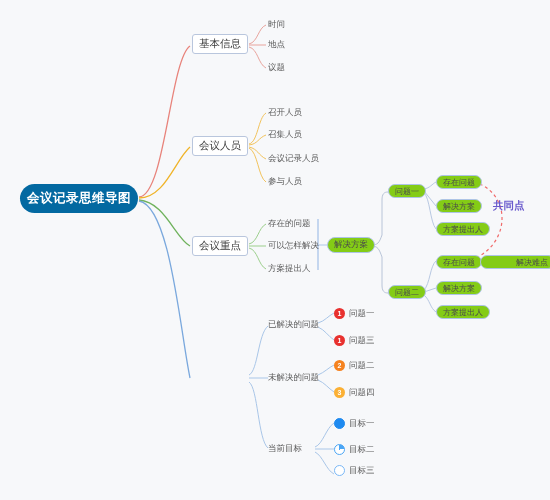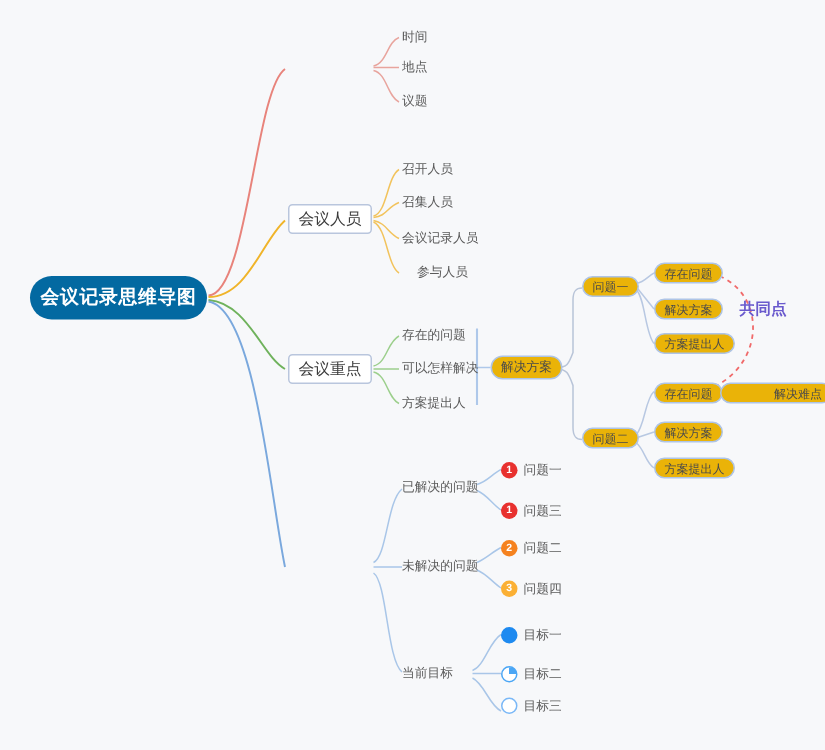--- a/index.html
+++ b/index.html
@@ -37,21 +37,21 @@
   .b-result{left:192px;top:368px;}
 
   
   .leaf{
     color:#5a5a5a;font-size:8.5px;
     display:flex;align-items:center;height:12px;
   }
 
   
   .pill{
-    background:#eab308;border:1px solid #aec4e6;border-radius:9px;
+    background:#84cc16;border:1px solid #aec4e6;border-radius:9px;
     color:#4a4a4a;font-size:8px;height:14px;
     display:flex;align-items:center;justify-content:center;
     padding:0 6px;
   }
   .pill-wide{border-radius:10px;height:16px;font-size:8.5px;}
 
   
   .badge-row{display:flex;align-items:center;height:13px;}
   .badge{
     width:11px;height:11px;border-radius:50%;
@@ -137,20 +137,23 @@
 
     <path d="M315,447 C323,444 326,428 334,423" stroke="#a9c6e8" stroke-width="1" fill="none"></path>
     <path d="M315,449 L334,449" stroke="#a9c6e8" stroke-width="1" fill="none"></path>
     <path d="M315,452 C323,456 326,470 334,474" stroke="#a9c6e8" stroke-width="1" fill="none"></path>
   </svg>
 
   <div class="node root">
     <span>会议记录思维导图</span>
   </div>
 
+  <div class="node branch b-basic">
+    <span>基本信息</span>
+  </div>
   <div class="node branch b-people">
     <span>会议人员</span>
   </div>
   <div class="node branch b-focus">
     <span>会议重点</span>
   </div>
 
   <div class="node leaf" style="left:268px;top:19px;">
     <span>时间</span>
   </div>
@@ -163,21 +166,21 @@
 
   <div class="node leaf" style="left:268px;top:107px;">
     <span>召开人员</span>
   </div>
   <div class="node leaf" style="left:268px;top:129px;">
     <span>召集人员</span>
   </div>
   <div class="node leaf" style="left:268px;top:153px;">
     <span>会议记录人员</span>
   </div>
-  <div class="node leaf" style="left:278px;top:176px;">
+  <div class="node leaf" style="left:268px;top:176px;">
     <span>参与人员</span>
   </div>
 
   <div class="node leaf" style="left:268px;top:218px;">
     <span>存在的问题</span>
   </div>
   <div class="node leaf" style="left:268px;top:240px;">
     <span>可以怎样解决</span>
   </div>
   <div class="node leaf" style="left:268px;top:263px;">

